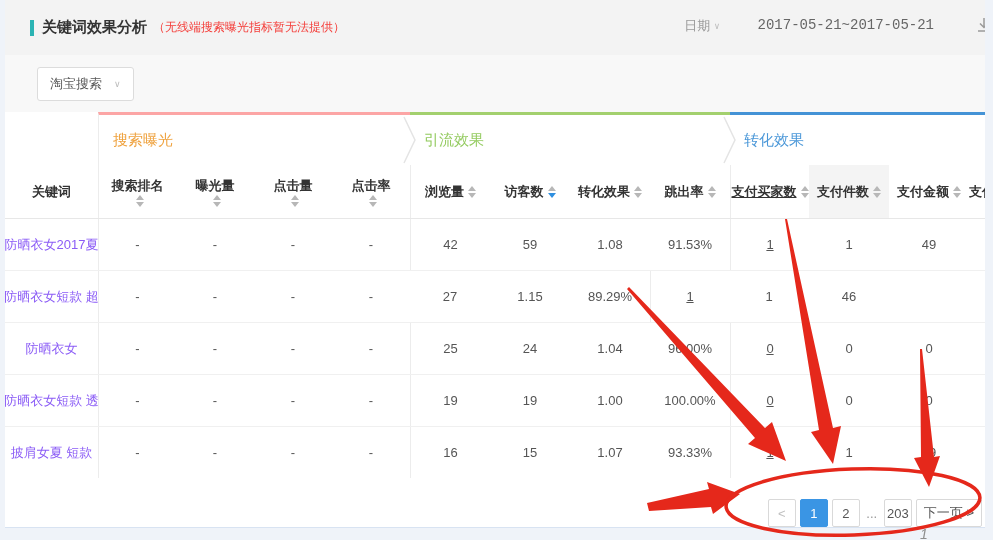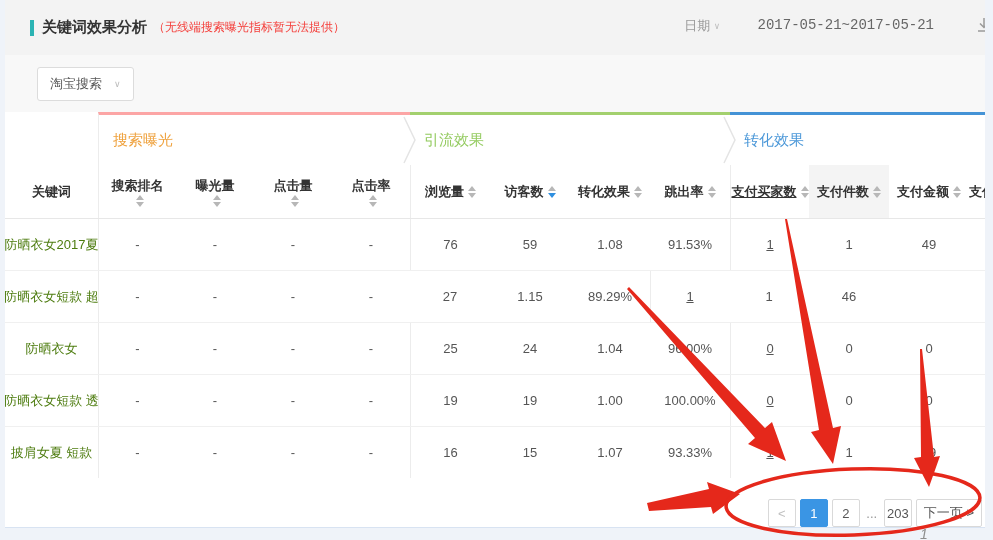--- a/index.html
+++ b/index.html
@@ -31,21 +31,21 @@
   .g3{width:255px;border-top:3px solid #4493d6;color:#4a97d8;}
   .gsep{position:absolute;top:4px;width:14px;height:48px;}
   .gsep1{left:398px;} .gsep2{left:718px;}
   .headrow{display:flex;height:53px;background:#fff;}
   .hcell{box-sizing:border-box;display:flex;align-items:center;justify-content:center;
     font-size:13px;font-weight:bold;color:#333;white-space:nowrap;cursor:pointer;}
   .datarow{display:flex;height:51px;border-top:1px solid #f0f0f0;background:#fff;}
   .datarow.first{border-top:1px solid #e7e7e7;}
   .dcell{box-sizing:border-box;display:flex;align-items:center;justify-content:center;
     font-size:13px;color:#555;white-space:nowrap;}
-  .kw{color:#4d7c0f;cursor:pointer;}
+  .kw{color:#8b5cf6;cursor:pointer;}
   .cw0{width:93px;} .cwA{width:78px;flex-direction:column;} .cwB{width:80px;} .cwC{width:79px;text-decoration:underline;}
   .cwT{width:16px;overflow:hidden;justify-content:flex-start;}
   .bl{border-left:1px solid #ececec;}
   .hl{background:#f4f4f4;}
   
   .sort{display:inline-flex;flex-direction:column;row-gap:2px;margin-left:4px;}
   .sort i{display:block;width:0;height:0;border-left:4px solid transparent;border-right:4px solid transparent;}
   .sort .up{border-bottom:5px solid #b7b7b7;}
   .sort .down{border-top:5px solid #b7b7b7;}
   .sort.desc .down{border-top-color:#2f8fe0;}
@@ -193,21 +193,21 @@
       <span>支付</span>
     </div>
   </div>
 
   <div class="datarow first">
     <div class="dcell cw0 kw">防晒衣女2017夏</div>
     <div class="dcell cwA bl">-</div>
     <div class="dcell cwA">-</div>
     <div class="dcell cwA">-</div>
     <div class="dcell cwA">-</div>
-    <div class="dcell cwB bl">76</div>
+    <div class="dcell cwB bl">42</div>
     <div class="dcell cwB">59</div>
     <div class="dcell cwB">1.08</div>
     <div class="dcell cwB">91.53%</div>
     <div class="dcell cwC bl">1</div>
     <div class="dcell cwB">1</div>
     <div class="dcell cwB">49</div>
     <div class="dcell cwT"></div>
   </div>
 
   <div class="datarow">

